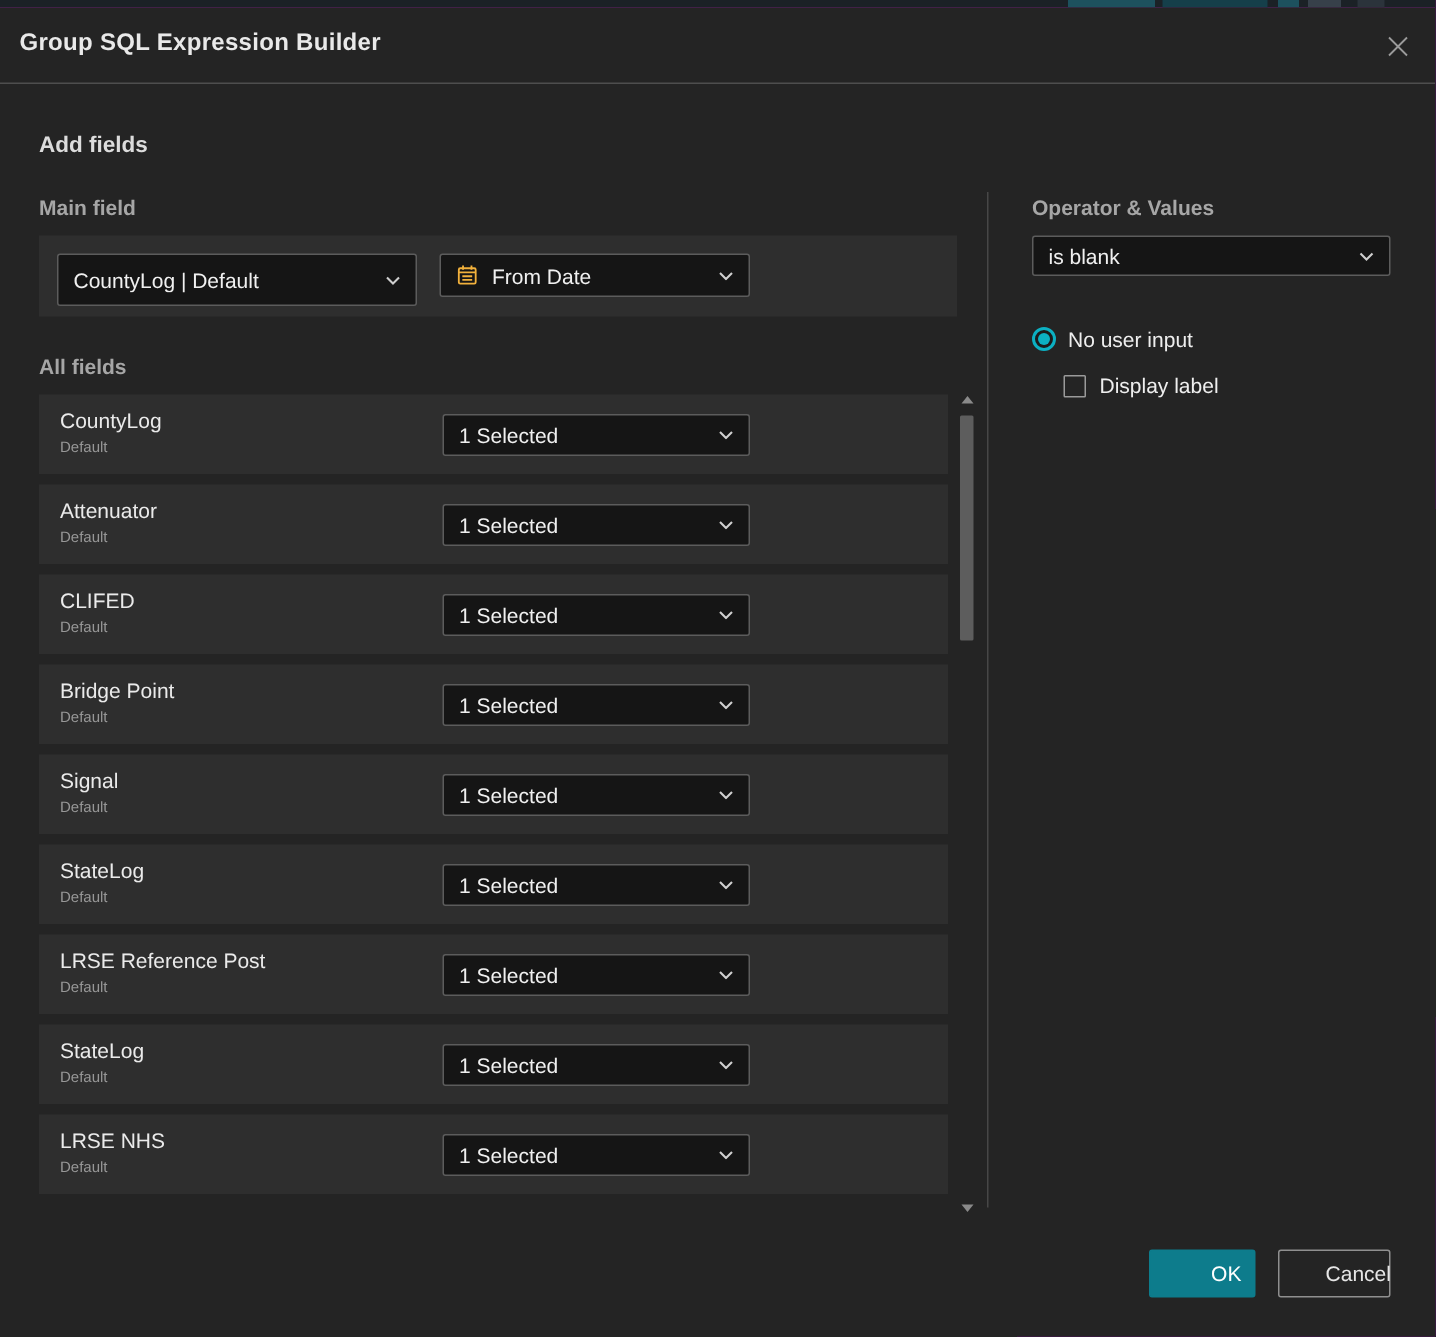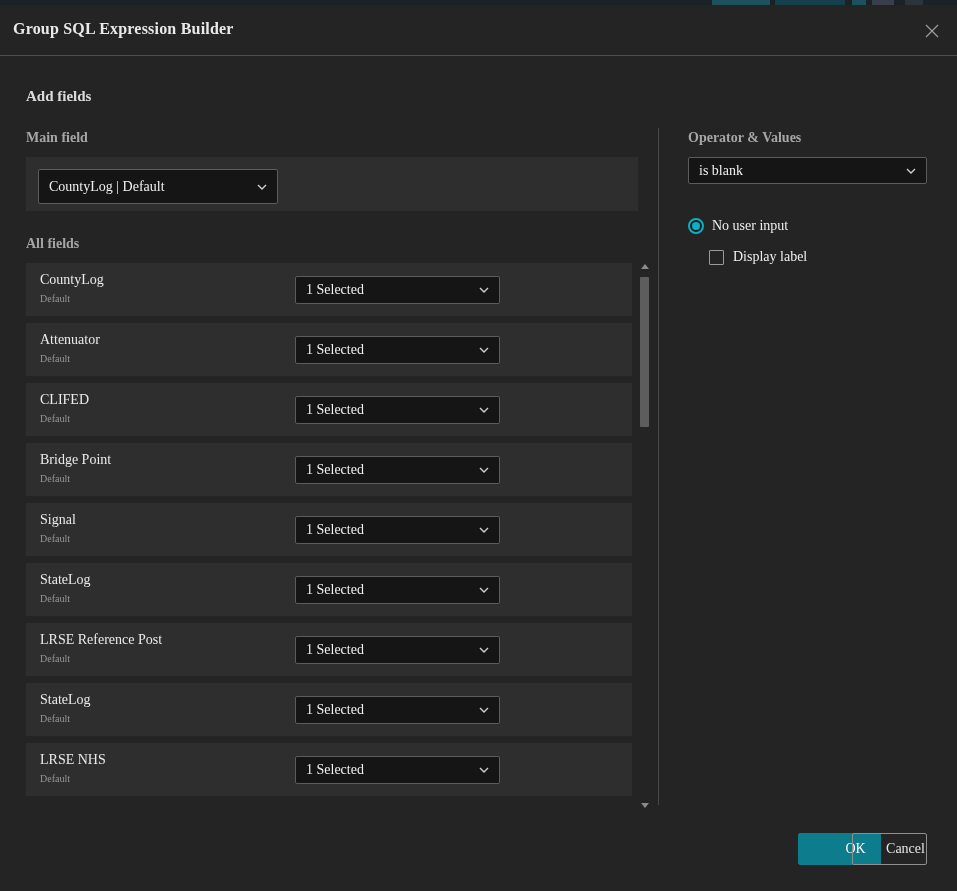--- a/index.html
+++ b/index.html
@@ -1,18 +1,18 @@
 <!DOCTYPE html>
 <html><head>
 <meta charset="utf-8">
 <style>
   * { margin:0; padding:0; box-sizing:border-box; }
   html,body { width:957px; height:891px; background:#15191d; }
   body { font-family:"Liberation Sans", sans-serif; -webkit-font-smoothing:antialiased; }
-  .page { position:relative; width:957px; height:891px; overflow:hidden; background:#a21caf;font-family:Liberation Serif, serif; }
+  .page { position:relative; width:957px; height:891px; overflow:hidden; background:#a21caf; }
 
   
   .bg-strip { position:absolute; left:0; top:0; width:957px; height:5px; background:#1b2126; }
   .bg-frag { position:absolute; top:0; height:5px; }
 
   
   .modal { position:absolute; left:0; top:5px; width:957px; height:886px; background:#242424; }
   .modal-header { position:absolute; left:0; top:0; width:957px; height:51px; border-bottom:1px solid #4e4e4e; }
   .modal-title { position:absolute; left:13px; top:15px; font-size:16px; font-weight:bold; color:#e9e9e9; letter-spacing:.2px; }
   .close-btn { position:absolute; right:10px; top:11px; width:30px; height:30px; display:flex; align-items:center; justify-content:center; cursor:pointer; }
@@ -52,21 +52,21 @@
   .radio-outer { width:16px; height:16px; border-radius:50%; border:2px solid #0cb0c2; display:flex; align-items:center; justify-content:center; background:#1b1b1b; }
   .radio-dot { width:8px; height:8px; border-radius:50%; background:#0cb0c2; }
   .radio-label { margin-left:8px; font-size:14px; color:#eeeeee; }
   .check-row { position:absolute; left:709px; top:244px; display:flex; align-items:center; cursor:pointer; }
   .checkbox { width:15px; height:15px; border:1px solid #9a9a9a; background:transparent; border-radius:1px; }
   .check-label { margin-left:9px; font-size:14px; color:#eeeeee; }
 
   
   .btn { position:absolute; top:828px; height:32px; display:flex; align-items:center; justify-content:center;
          font-size:14px; border-radius:2px; cursor:pointer; }
-  .btn-ok { left:798px; width:83px; background:#0d7c8c; color:#ffffff; border:1px solid #0d7c8c;padding-left:32px; }
+  .btn-ok { left:766px; width:71px; background:#0d7c8c; color:#ffffff; border:1px solid #0d7c8c;padding-left:32px; }
   .btn-cancel { left:852px; width:75px; background:transparent; color:#e6e6e6; border:1px solid #8f8f8f;padding-left:32px; }
 </style>
 </head>
 <body>
 
 <div class="page">
 
   <div class="bg-strip">
     <div class="bg-frag" style="left:712px;width:58px;background:#1d515e;"></div>
     <div class="bg-frag" style="left:775px;width:70px;background:#153f4a;"></div>
@@ -93,20 +93,38 @@
 
     <div class="panel" style="left:26px; top:152px; width:612px; height:54px;">
       <div class="dropdown" style="left:12px; top:12px; width:240px; height:35px;">
         <span class="dd-text">CountyLog | Default</span>
         <span class="chev">
           <svg width="10" height="6" viewBox="0 0 10 6" fill="none" stroke-width="1.4">
               <polyline points="1,1 5,5 9,1"></polyline>
             </svg>
         </span>
       </div>
+      <div class="dropdown" style="left:267px; top:12px; width:207px; height:29px;">
+        <span class="cal-icon">
+          <svg width="15" height="15" viewBox="0 0 16 16" fill="none" stroke="#f2b13c" stroke-width="1.3">
+            <rect x="2" y="3" width="12" height="11" rx="1"></rect>
+            <line x1="5" y1="1" x2="5" y2="4"></line>
+              <line x1="11" y1="1" x2="11" y2="4"></line>
+            <line x1="2" y1="6" x2="14" y2="6"></line>
+            <line x1="4.5" y1="8.7" x2="11.5" y2="8.7"></line>
+              <line x1="4.5" y1="11.3" x2="11.5" y2="11.3"></line>
+          </svg>
+        </span>
+        <span class="dd-text">From Date</span>
+        <span class="chev">
+          <svg width="10" height="6" viewBox="0 0 10 6" fill="none" stroke-width="1.4">
+              <polyline points="1,1 5,5 9,1"></polyline>
+            </svg>
+        </span>
+      </div>
     </div>
 
     <div class="sub-label" style="left:26px; top:231px;">All fields</div>
 
     <div class="rows">
 
     <div class="field-row">
           <div class="fname">CountyLog</div>
           <div class="fsub">Default</div>
           <div class="dropdown">

